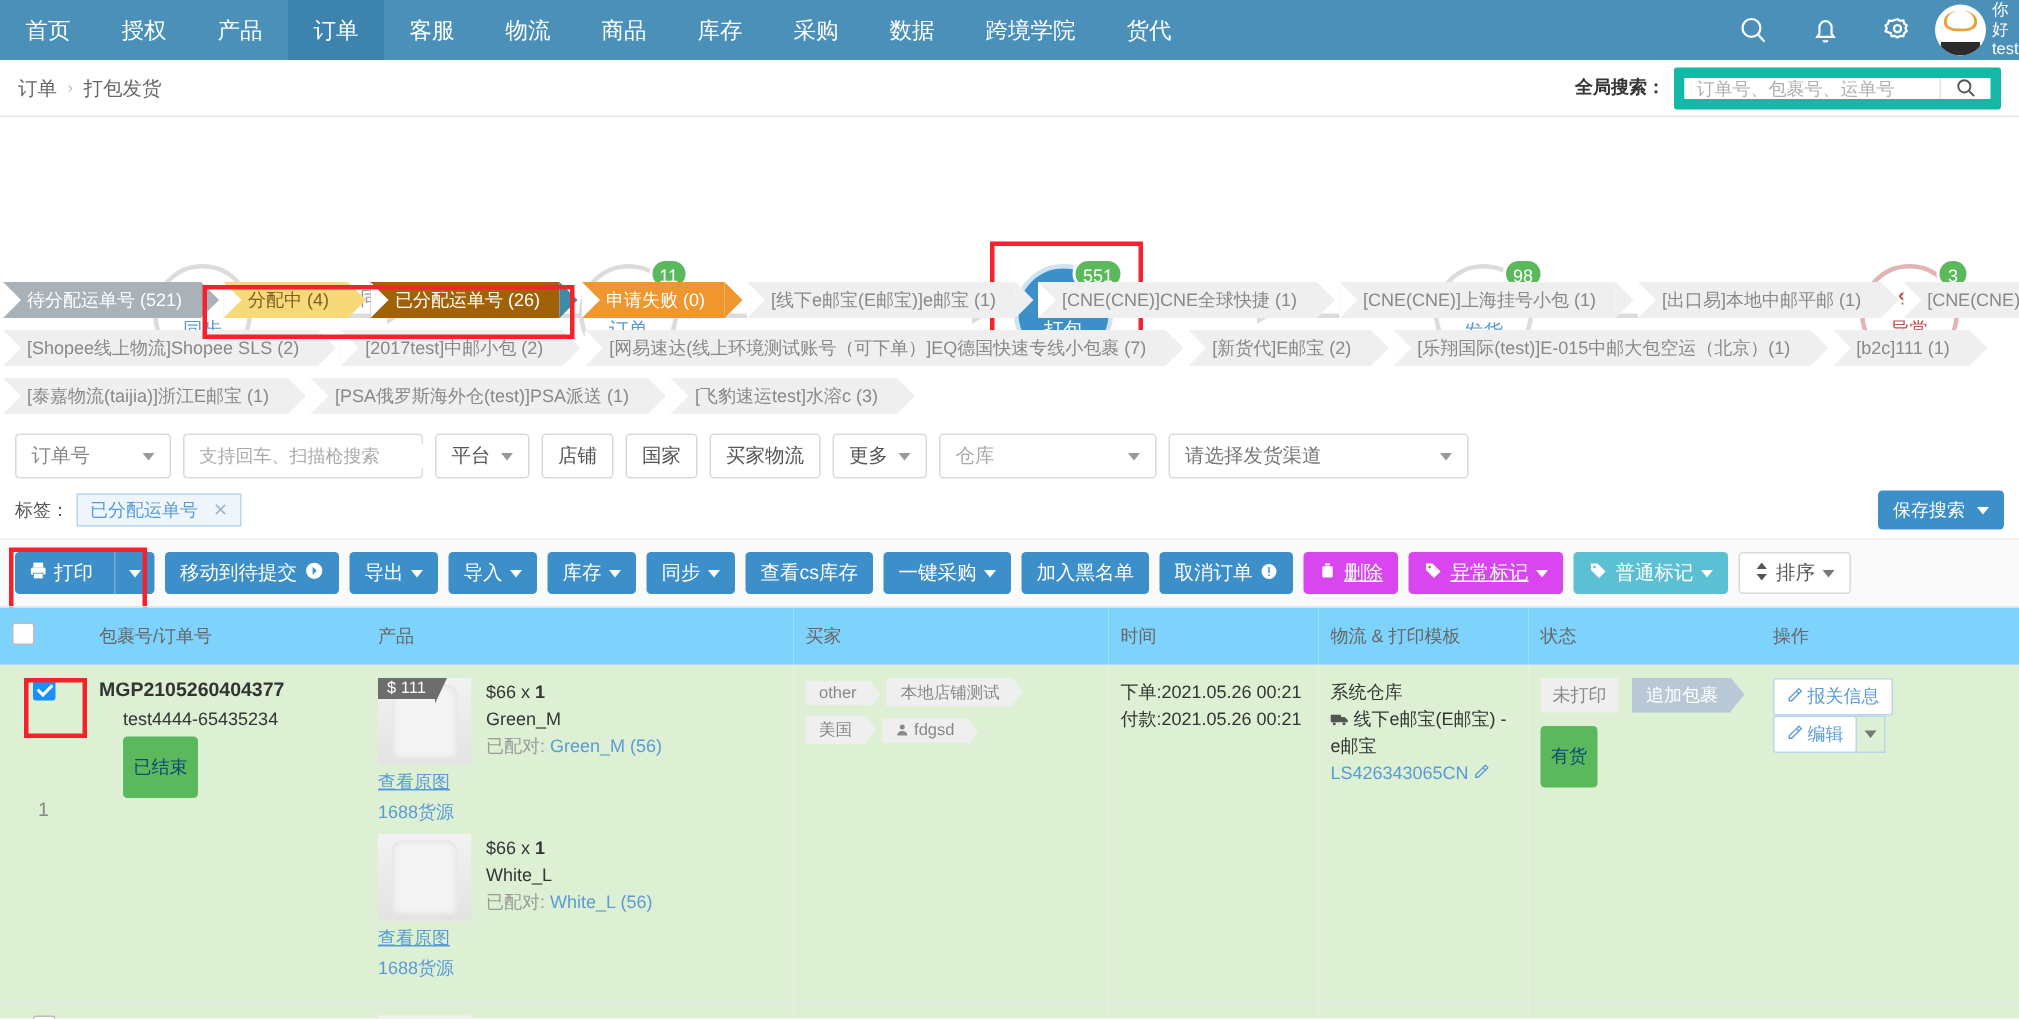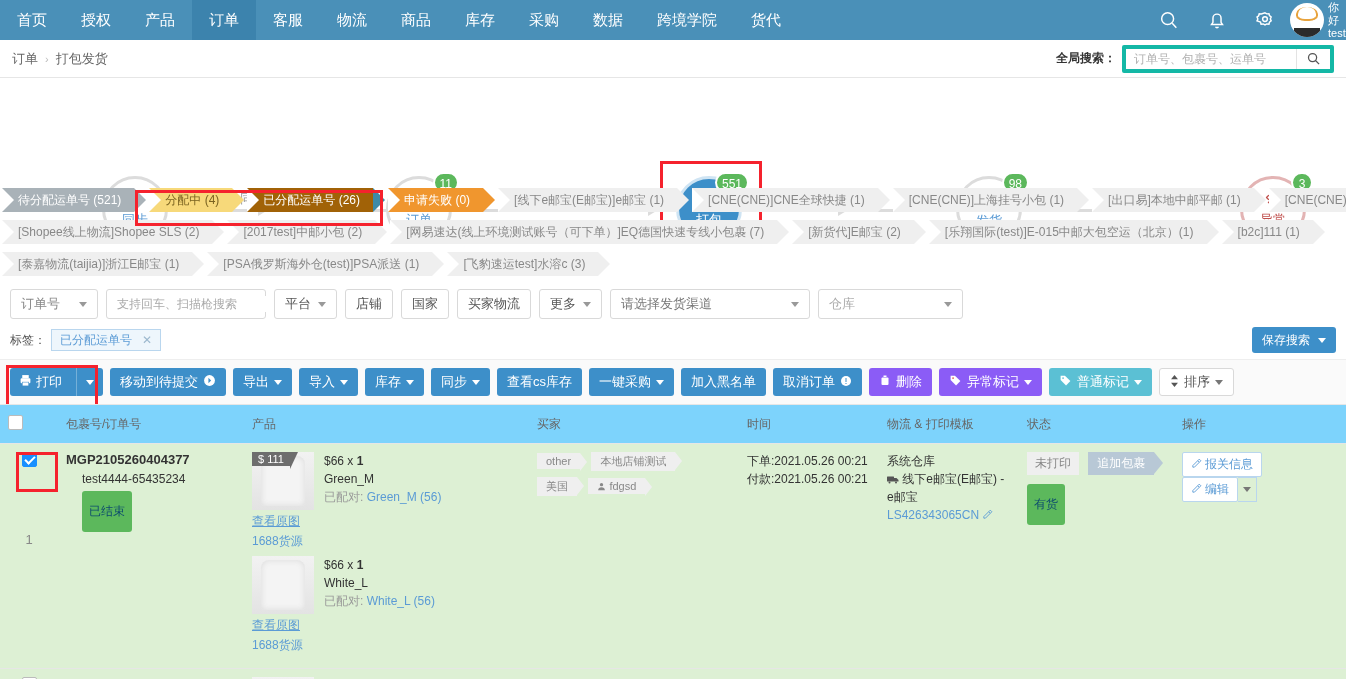--- a/index.html
+++ b/index.html
@@ -21,21 +21,21 @@
   .avatar .hanger{position:absolute;left:6px;top:4px;width:22px;height:14px;border:2px solid #e8a33d;border-radius:50% 50% 40% 40%;border-top:none;}
   .avatar .dark{position:absolute;left:4px;bottom:0;width:26px;height:9px;background:#2b2b2b;}
   .userinfo{color:#fff;font-size:11px;line-height:13px;padding-left:4px;align-self:center;overflow:hidden;width:22px;}
 
   
   .crumbbar{height:38px;display:flex;align-items:center;border-bottom:1px solid #e6e6e6;background:#fff;padding:0 12px;}
   .crumb{color:#666;font-size:13px;}
   .crumb.sep{color:#bbb;margin:0 7px;font-size:11px;}
   .crumbbar .right{margin-left:auto;display:flex;align-items:center;}
   .crumbbar .glabel{font-size:12px;color:#333;font-weight:bold;margin-right:6px;}
-  .gsearch{display:flex;border:4px solid #14b8a6;border-radius:2px;height:28px;}
+  .gsearch{display:flex;border:7px solid #14b8a6;border-radius:2px;height:28px;}
   .gsearch input{border:none;outline:none;width:170px;padding:0 8px;font-size:12px;color:#333;font-family:inherit;}
   .gsearch input::placeholder{color:#b0b0b0;}
   .gsearch .btn{width:34px;border-left:1px solid #e3e3e3;display:flex;align-items:center;justify-content:center;cursor:pointer;}
 
   
   .steps{height:105px;position:relative;background:#fff;}
   .track{position:absolute;left:168px;right:178px;top:131px;height:3px;background:#dcdcdc;}
   .arrow{position:absolute;top:126px;width:0;height:0;border-left:10px solid #dcdcdc;border-top:6px solid transparent;border-bottom:6px solid transparent;}
   .node{position:absolute;width:66px;height:66px;border-radius:50%;border:3px solid #dcdcdc;background:#fff;
         display:flex;flex-direction:column;align-items:center;justify-content:center;cursor:pointer;}
@@ -64,21 +64,21 @@
   .tab.yellow:after{border-left-color:#f7d97a;}
   .tab.teal{background:#a16207;color:#fff;}
   .tab.teal:after{border-left-color:#3d8ba8;}
   .tab.orange{background:#f0962e;color:#fff;}
   .tab.orange:after{border-left-color:#f0962e;}
 
   
   .filterbar{display:flex;align-items:center;gap:8px;padding:6px 10px 4px 10px;background:#fff;}
   .fbox{height:30px;border:1px solid #d9d9d9;border-radius:3px;background:#fff;display:flex;align-items:center;
         padding:0 10px;font-size:13px;color:#555;cursor:pointer;white-space:nowrap;}
-  .fbox.sel{width:88px;color:#888;justify-content:space-between;}
+  .fbox.sel{width:104px;color:#888;justify-content:space-between;}
   .fbox .cdown{border-left:4px solid transparent;border-right:4px solid transparent;border-top:5px solid #999;margin-left:7px;}
   .fsearch{height:30px;border:1px solid #d9d9d9;border-radius:3px;display:flex;align-items:center;width:160px;padding:0 8px;}
   .fsearch input{border:none;outline:none;flex:1;font-size:12px;font-family:inherit;color:#333;}
   .fsearch input::placeholder{color:#aaa;}
   .fbox.wide{width:145px;color:#aaa;justify-content:space-between;}
   .fbox.wide2{width:200px;color:#777;justify-content:space-between;}
 
   
   .tagrow{display:flex;align-items:center;padding:4px 10px 6px 10px;background:#fff;}
   .tagrow .tl{font-size:12px;color:#555;margin-right:5px;}
@@ -90,21 +90,21 @@
             padding:0 10px;font-size:12px;cursor:pointer;}
   .btn-blue .cdown{border-left:4px solid transparent;border-right:4px solid transparent;border-top:5px solid #fff;margin-left:8px;padding-left:0;border-bottom:0;}
 
   
   .toolbar{display:flex;align-items:center;gap:7px;padding:8px 10px;background:#fafafa;border-top:1px solid #eee;}
   .tbtn{height:28px;border-radius:3px;background:#3d8fc9;color:#fff;font-size:13px;display:flex;align-items:center;
         padding:0 10px;cursor:pointer;white-space:nowrap;gap:5px;}
   .tbtn.split{padding:0;overflow:hidden;display:flex;}
   .tbtn.split .a{padding:0 9px;display:flex;align-items:center;gap:4px;height:28px;}
   .tbtn.split .b{padding:0 9px;display:flex;align-items:center;height:28px;border-left:1px solid #75b0d8;}
-  .tbtn.red{background:#8b5cf6;}
+  .tbtn.red{background:#d946ef;text-decoration:underline;}
   .tbtn.cyan{background:#5bc0d4;}
   .tbtn.white{background:#fff;color:#555;border:1px solid #d9d9d9;}
   .cw{border-left:4px solid transparent;border-right:4px solid transparent;border-top:5px solid #fff;}
   .cg{border-left:4px solid transparent;border-right:4px solid transparent;border-top:5px solid #777;}
 
   
   .tbl{width:100%;border-collapse:collapse;table-layout:fixed;}
   .tbl th{background:#7dd3fc;border-top:1px solid #e6e6e6;border-bottom:1px solid #e6e6e6;
           text-align:left;font-weight:normal;font-size:12px;color:#666;padding:10px 8px;height:36px;vertical-align:middle;}
   .tbl td{border-bottom:1px solid #e6e6e6;padding:8px;vertical-align:top;font-size:12px;}
@@ -321,26 +321,26 @@
     <span>平台</span>
     <span class="cdown"></span>
   </div>
   <div class="fbox">店铺</div>
   <div class="fbox">国家</div>
   <div class="fbox">买家物流</div>
   <div class="fbox">
     <span>更多</span>
     <span class="cdown"></span>
   </div>
+  <div class="fbox wide">
+    <span>仓库</span>
+    <span class="cdown"></span>
+  </div>
   <div class="fbox wide2">
     <span>请选择发货渠道</span>
-    <span class="cdown"></span>
-  </div>
-  <div class="fbox wide">
-    <span>仓库</span>
     <span class="cdown"></span>
   </div>
 </div>
 
 <div class="tagrow">
   <span class="tl">标签：</span>
   <span class="chip">
     <span>已分配运单号</span>
     <span class="x">✕</span>
   </span>

